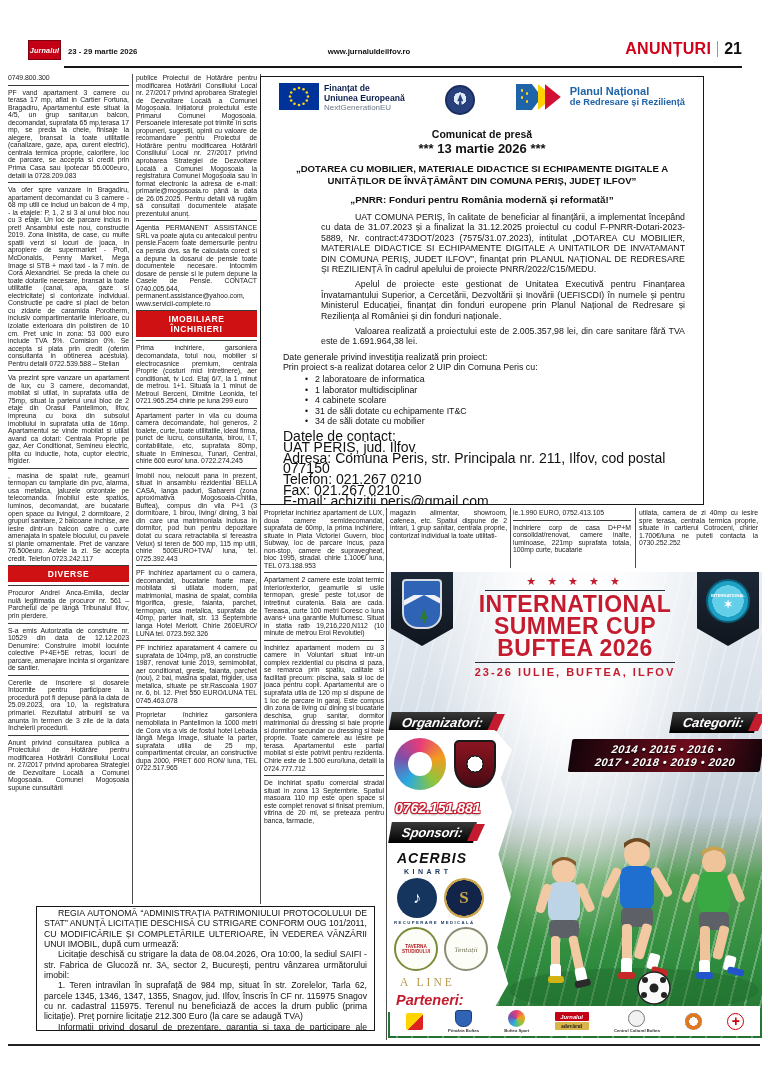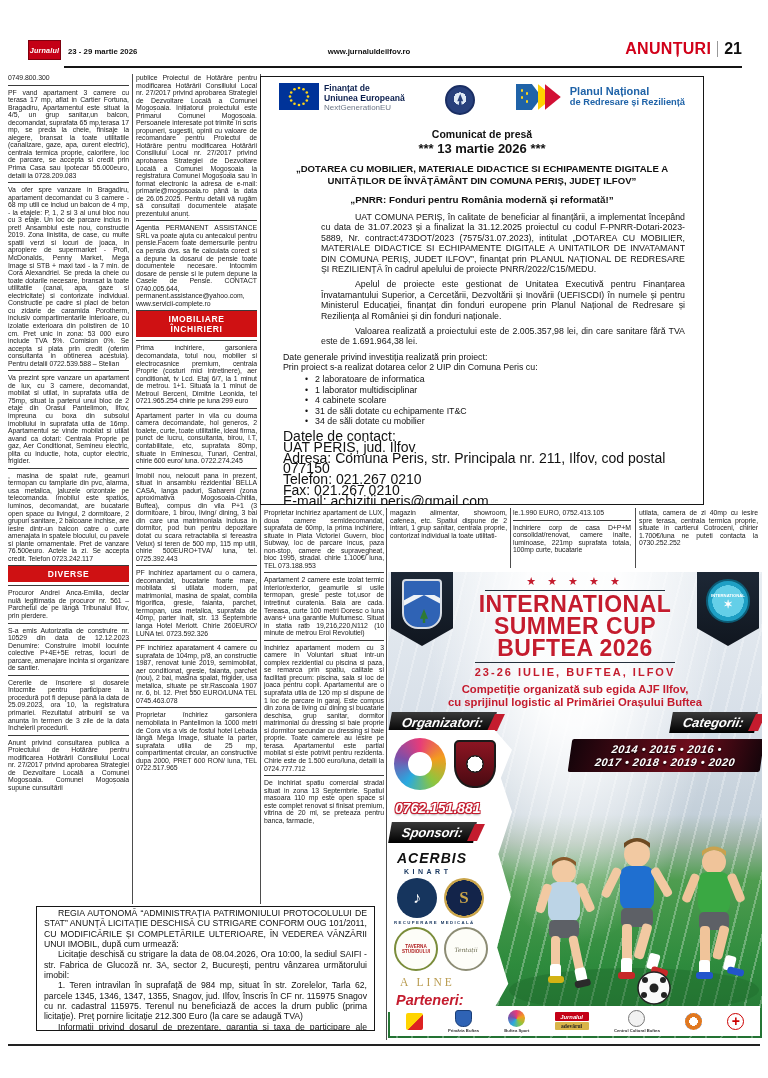--- a/index.html
+++ b/index.html
@@ -298,24 +298,20 @@
     </div>
     <div class="sc-stars">★ ★ ★ ★ ★</div>
     <div class="sc-rule1"></div>
     <div class="sc-title">
       <div>INTERNATIONAL</div>
       <div>SUMMER CUP</div>
       <div>BUFTEA 2026</div>
     </div>
     <div class="sc-rule2"></div>
     <div class="sc-dates">23-26 IULIE, BUFTEA, ILFOV</div>
-    <div class="sc-tagline">
-      <div>Competiție organizată sub egida AJF Ilfov,</div>
-      <div>cu sprijinul logistic al Primăriei Orașului Buftea</div>
-    </div>
     <div class="ribbon rb-org">
         <span>Organizatori:</span>
       </div>
     <div class="ribbon rb-cat">
         <span>Categorii:</span>
       </div>
     <div class="years-ribbon">
       <div>2014 • 2015 • 2016 •</div>
       <div>2017 • 2018 • 2019 • 2020</div>
     </div>

